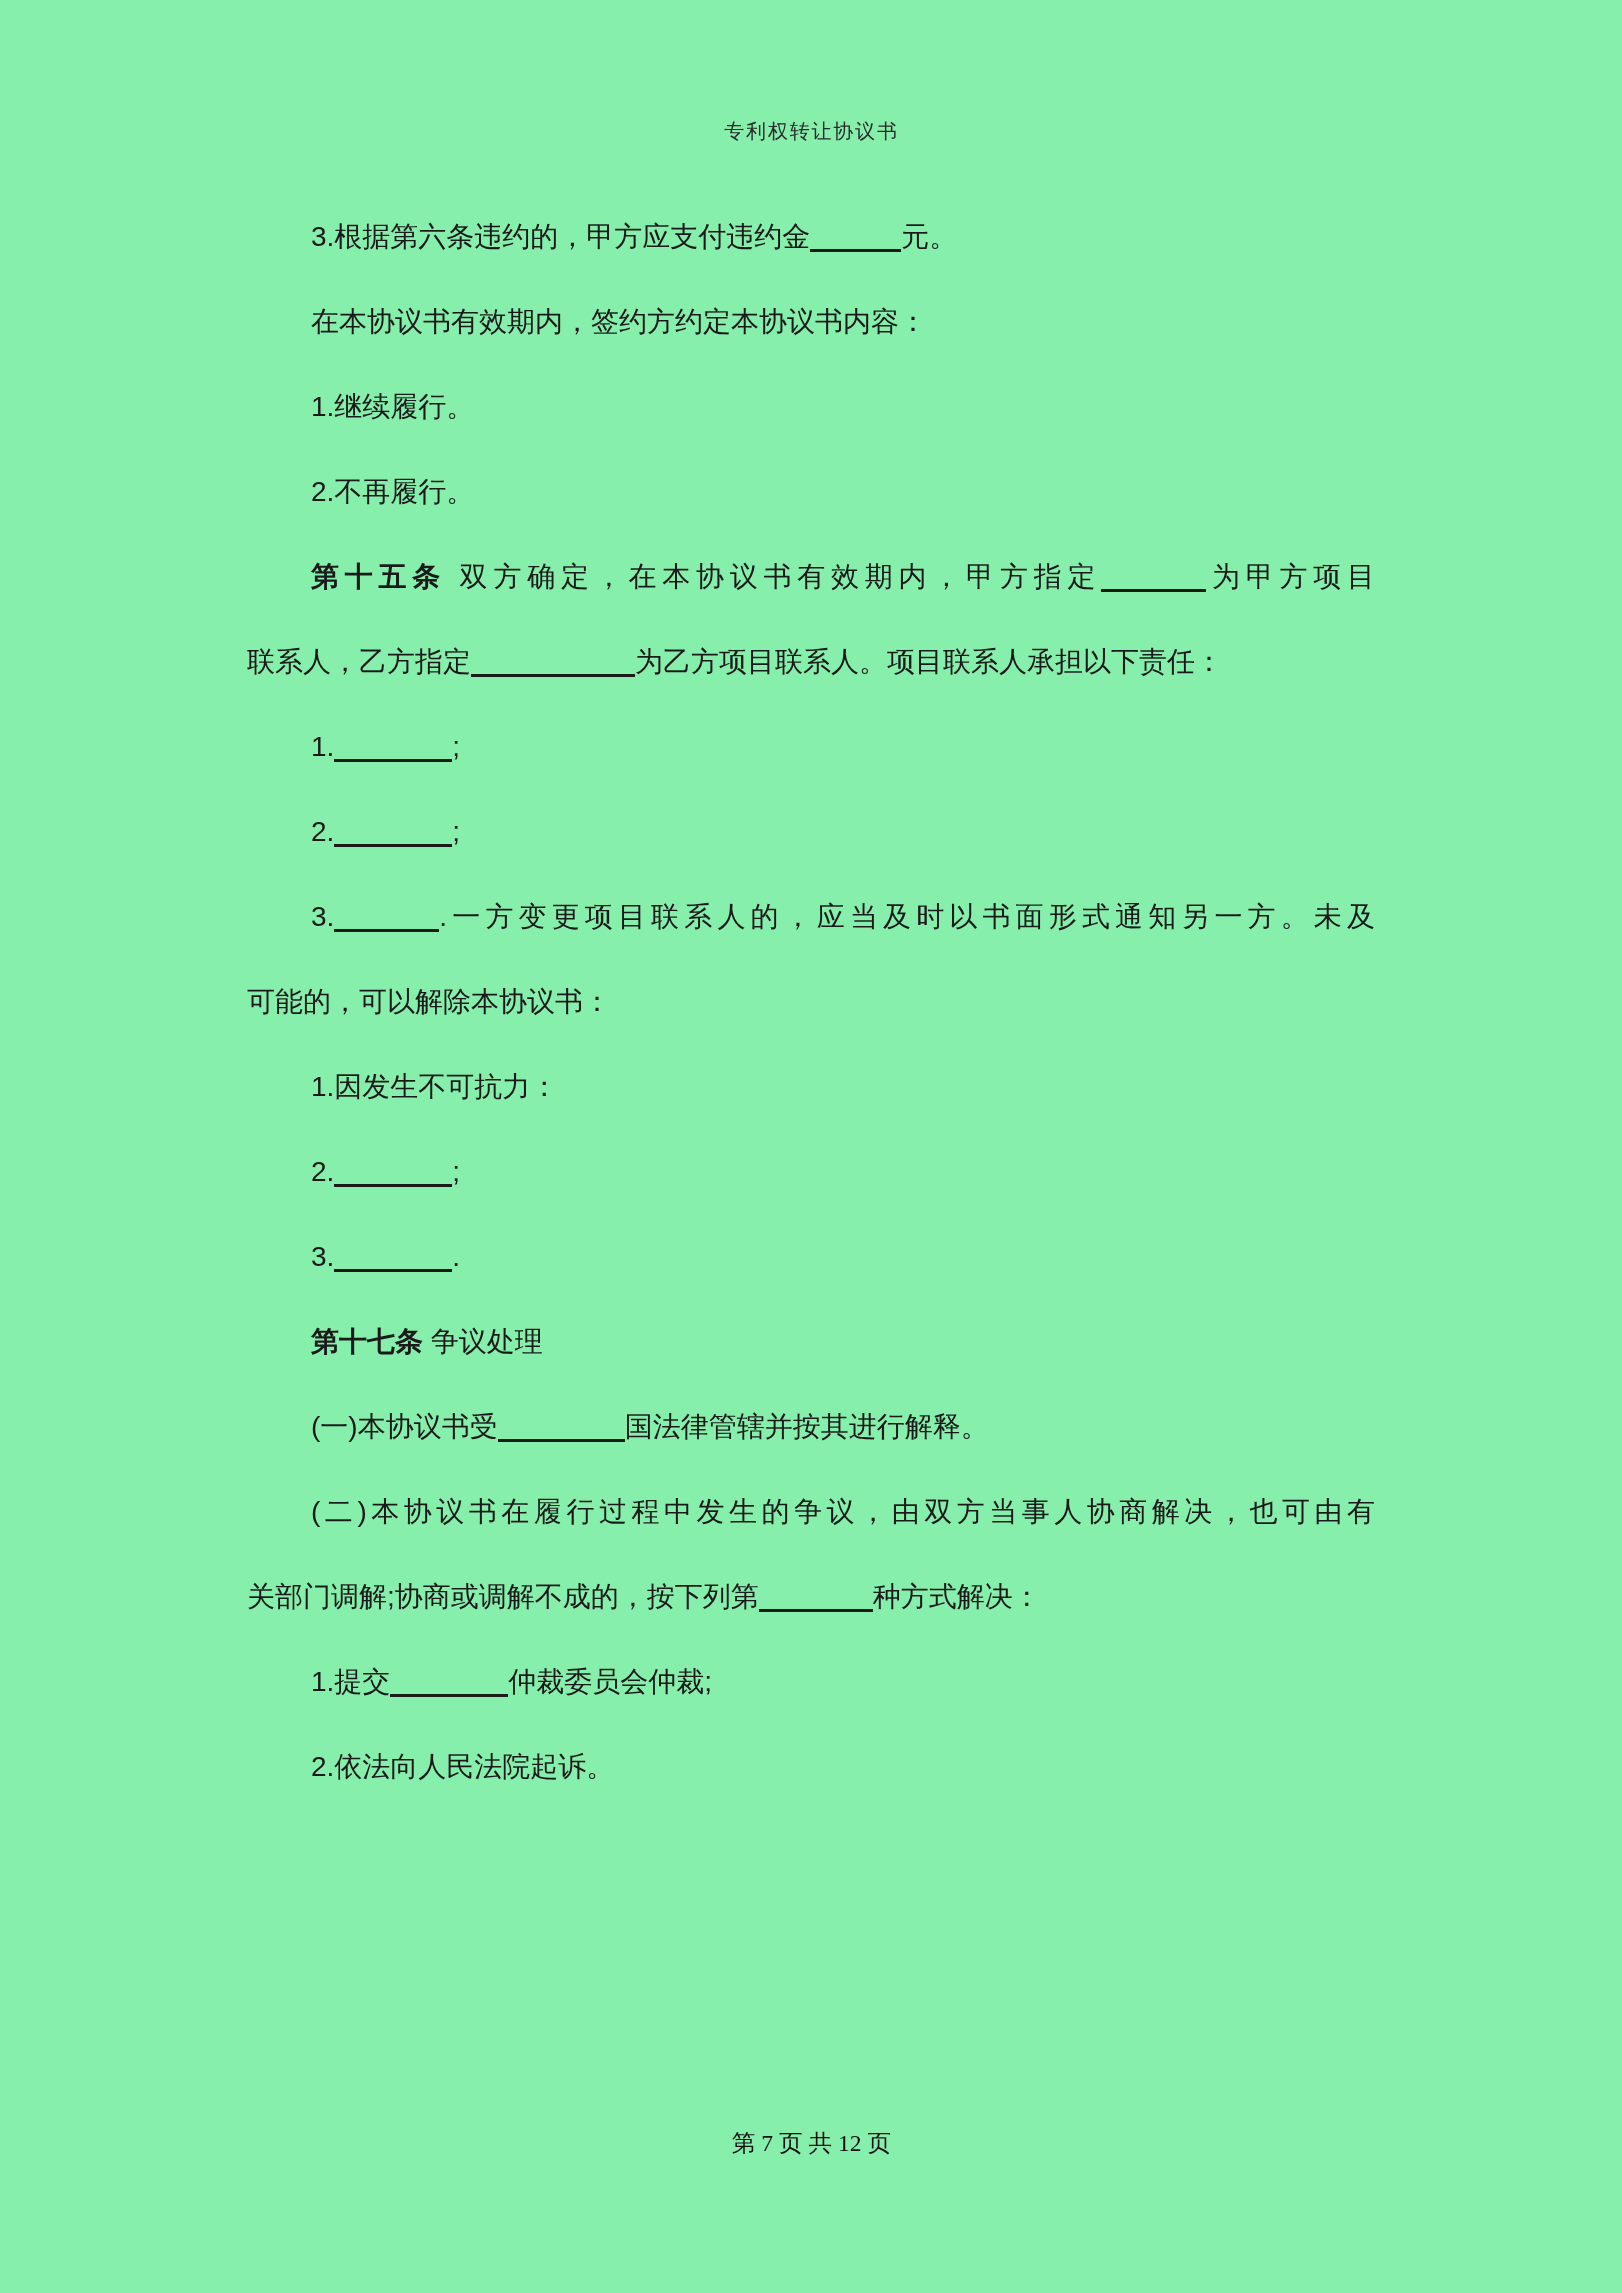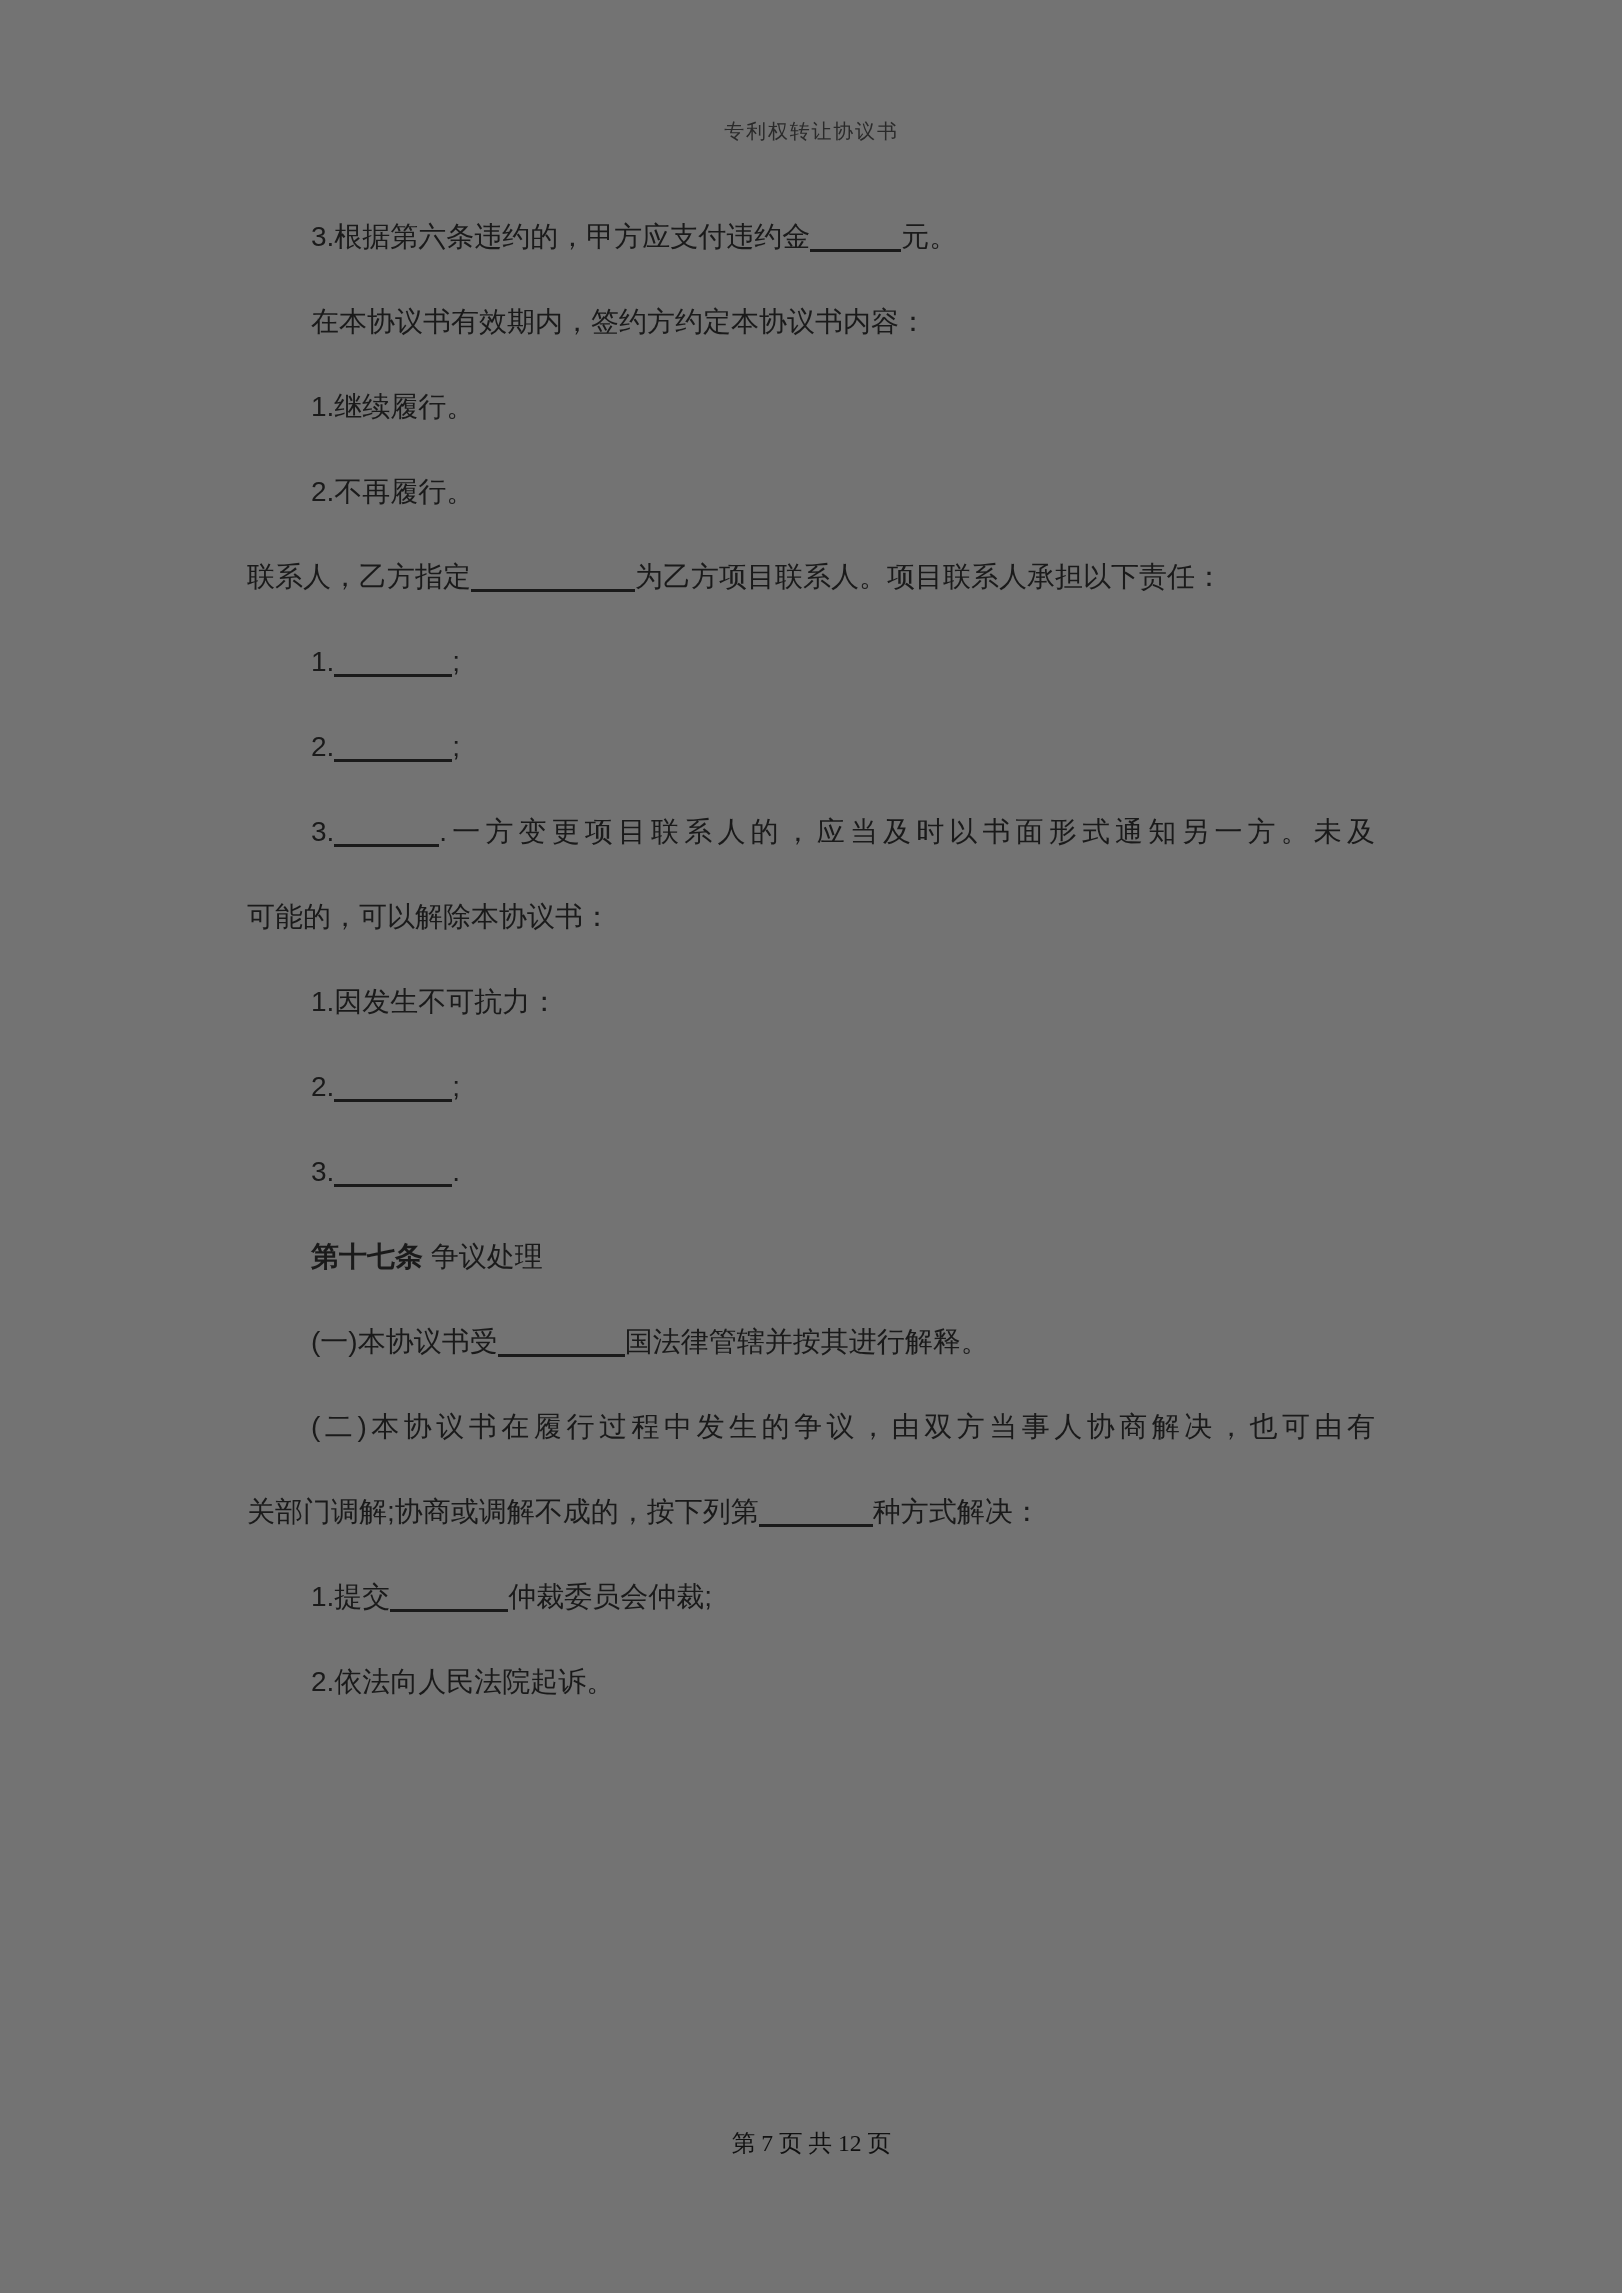--- a/index.html
+++ b/index.html
@@ -4,21 +4,21 @@
 <style>
   html, body {
     margin: 0;
     padding: 0;
     background: #ffffff;
   }
   .page {
     position: relative;
     width: 1623px;
     height: 2294px;
-    background: #737373;
+    background: #86efac;
     overflow: hidden;
     font-family: "Liberation Sans", "DejaVu Sans", sans-serif;
     color: #1a1a1a;
   }
   .doc-title {
     position: absolute;
     top: 118px;
     left: 0;
     width: 100%;
     text-align: center;
@@ -70,20 +70,21 @@
 <body>
 
 <div class="page">
   <div class="doc-title">专利权转让协议书</div>
 
   <div class="doc-body">
       <div class="line indent"><span>3.根据第六条违约的，甲方应支付违约金</span><span class="blank" style="width: 91px;"></span><span>元。</span></div>
       <div class="line indent"><span>在本协议书有效期内，签约方约定本协议书内容：</span></div>
       <div class="line indent"><span>1.继续履行。</span></div>
       <div class="line indent"><span>2.不再履行。</span></div>
+      <div class="line indent justify"><span class="b">第十五条</span><span> 双方确定，在本协议书有效期内，甲方指定</span><span class="blank" style="width: 105px;"></span><span>为甲方项目</span></div>
       <div class="line"><span>联系人，乙方指定</span><span class="blank" style="width: 164px;"></span><span>为乙方项目联系人。项目联系人承担以下责任：</span></div>
       <div class="line indent"><span>1.</span><span class="blank" style="width: 118px;"></span><span>;</span></div>
       <div class="line indent"><span>2.</span><span class="blank" style="width: 118px;"></span><span>;</span></div>
       <div class="line indent justify"><span>3.</span><span class="blank" style="width: 105px;"></span><span>.一方变更项目联系人的，应当及时以书面形式通知另一方。未及</span></div>
       <div class="line"><span>可能的，可以解除本协议书：</span></div>
       <div class="line indent"><span>1.因发生不可抗力：</span></div>
       <div class="line indent"><span>2.</span><span class="blank" style="width: 118px;"></span><span>;</span></div>
       <div class="line indent"><span>3.</span><span class="blank" style="width: 118px;"></span><span>.</span></div>
       <div class="line indent"><span class="b">第十七条</span><span> 争议处理</span></div>
       <div class="line indent"><span>(一)本协议书受</span><span class="blank" style="width: 127px;"></span><span>国法律管辖并按其进行解释。</span></div>

